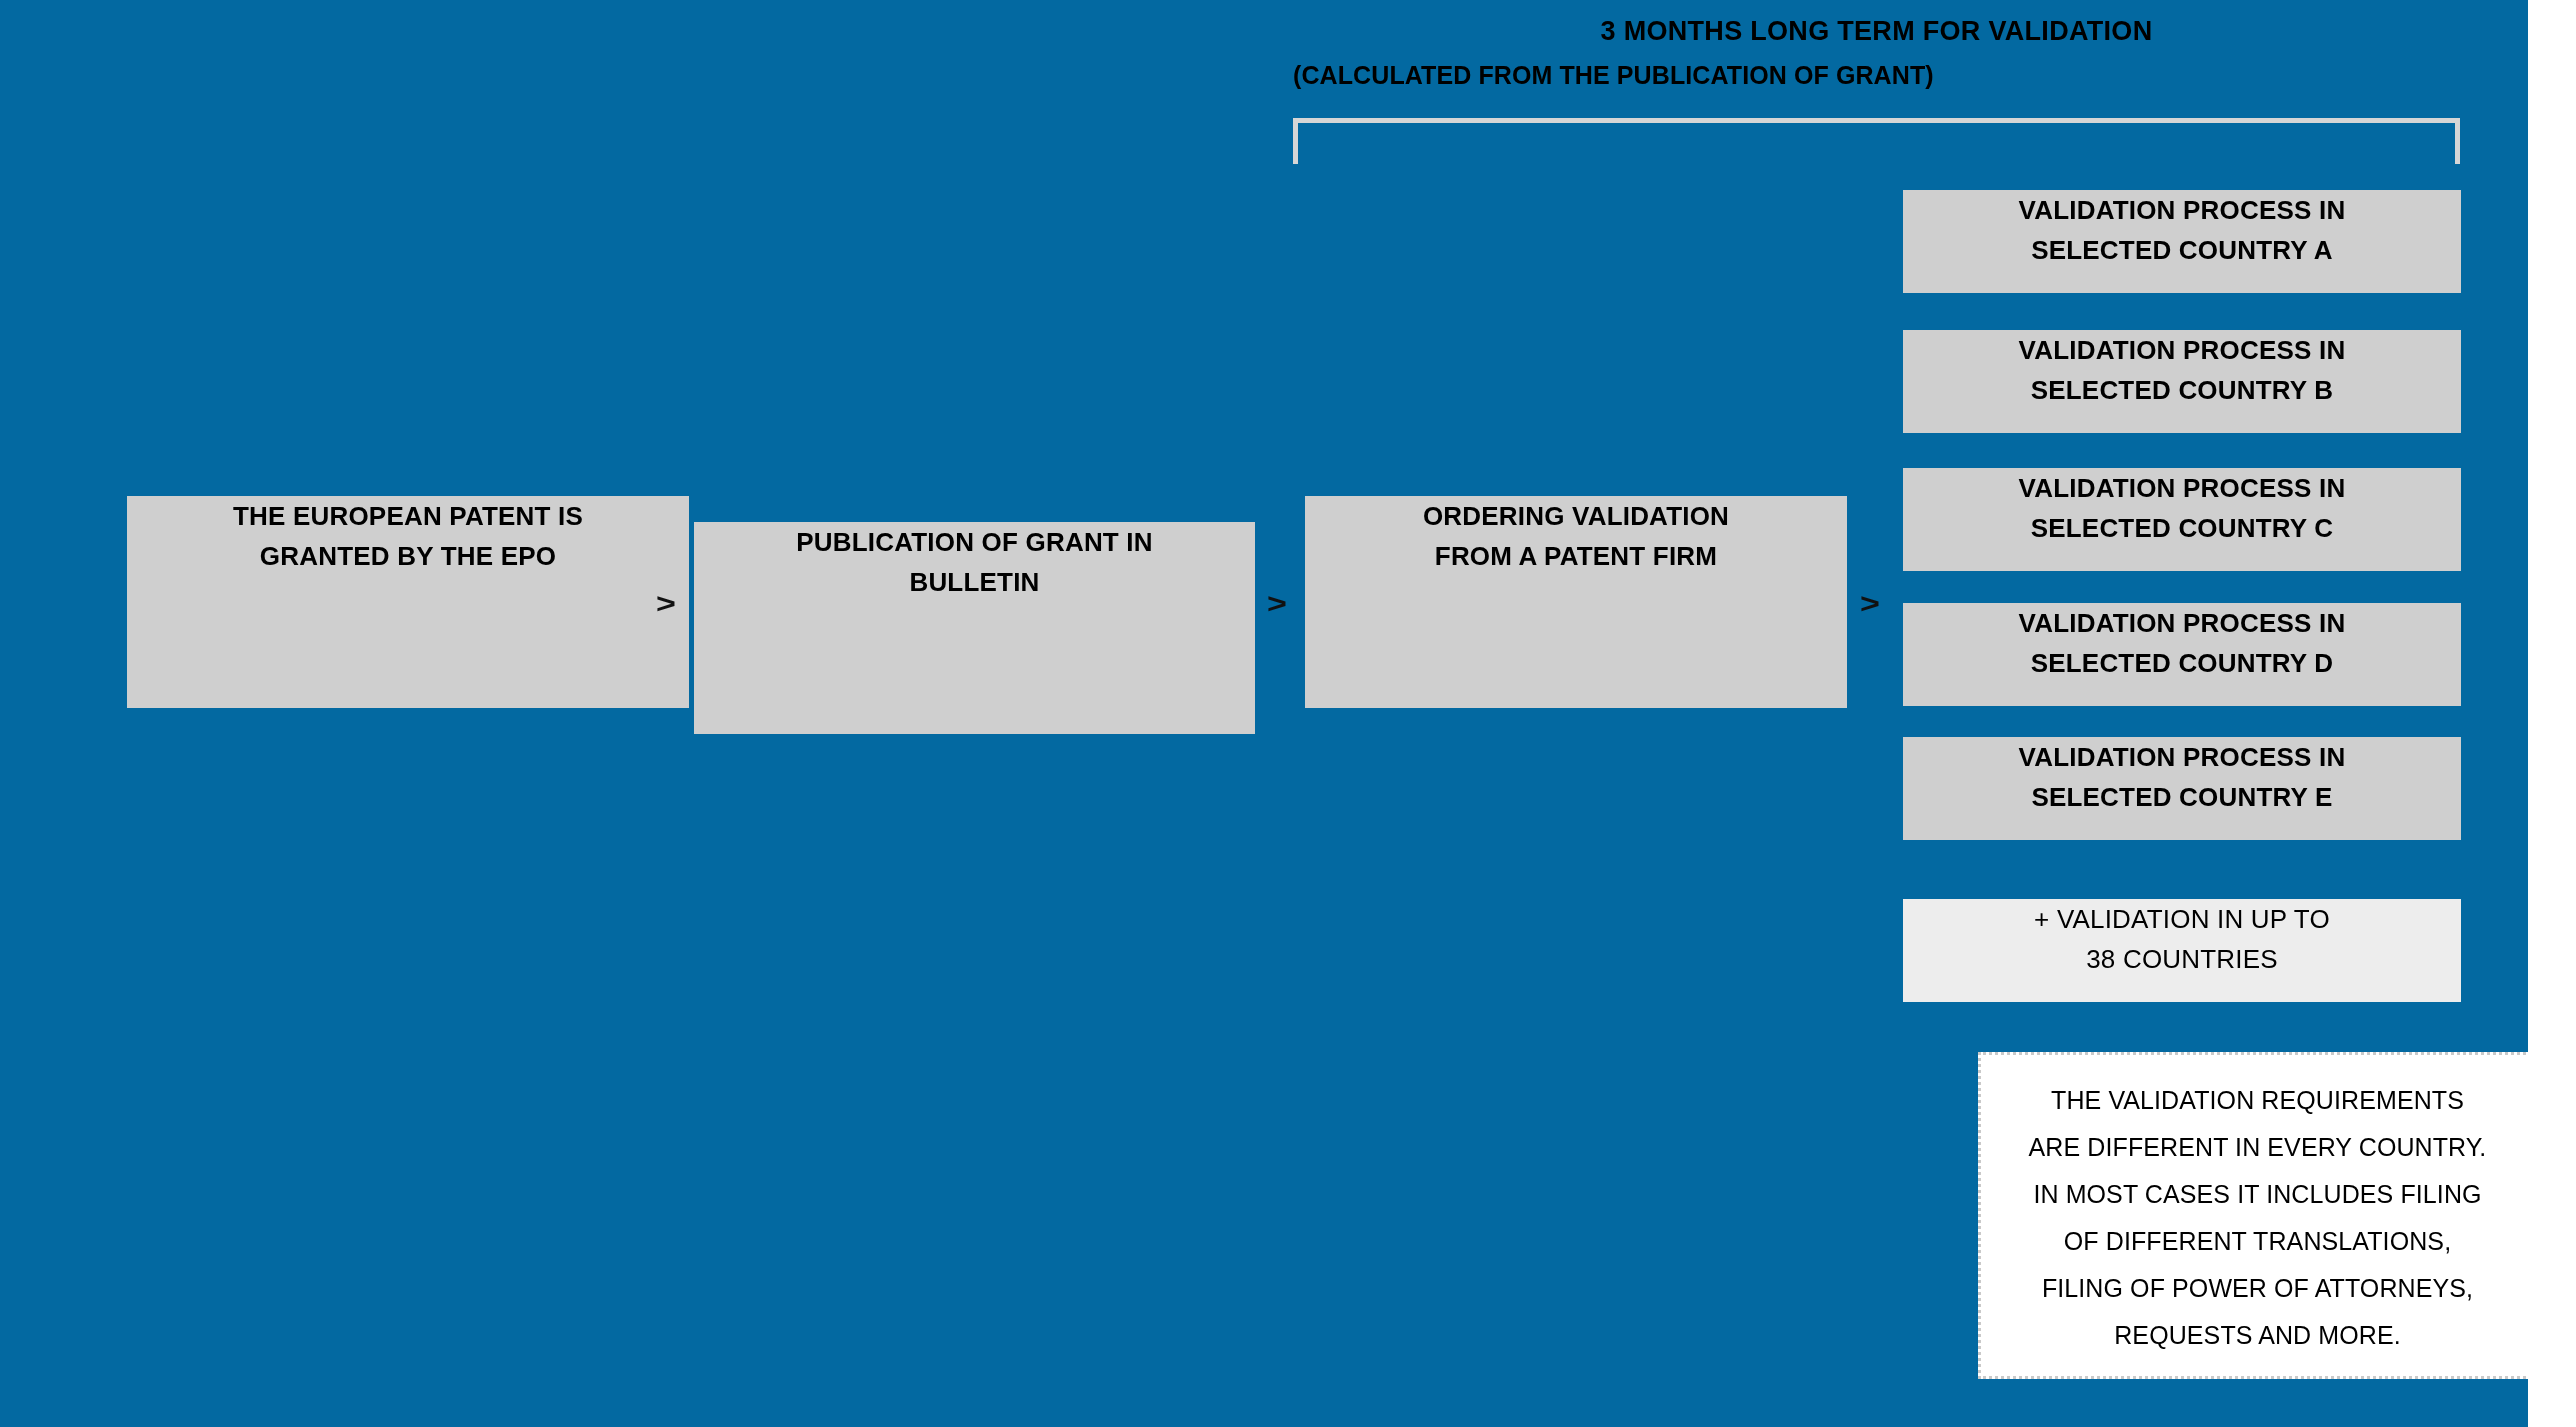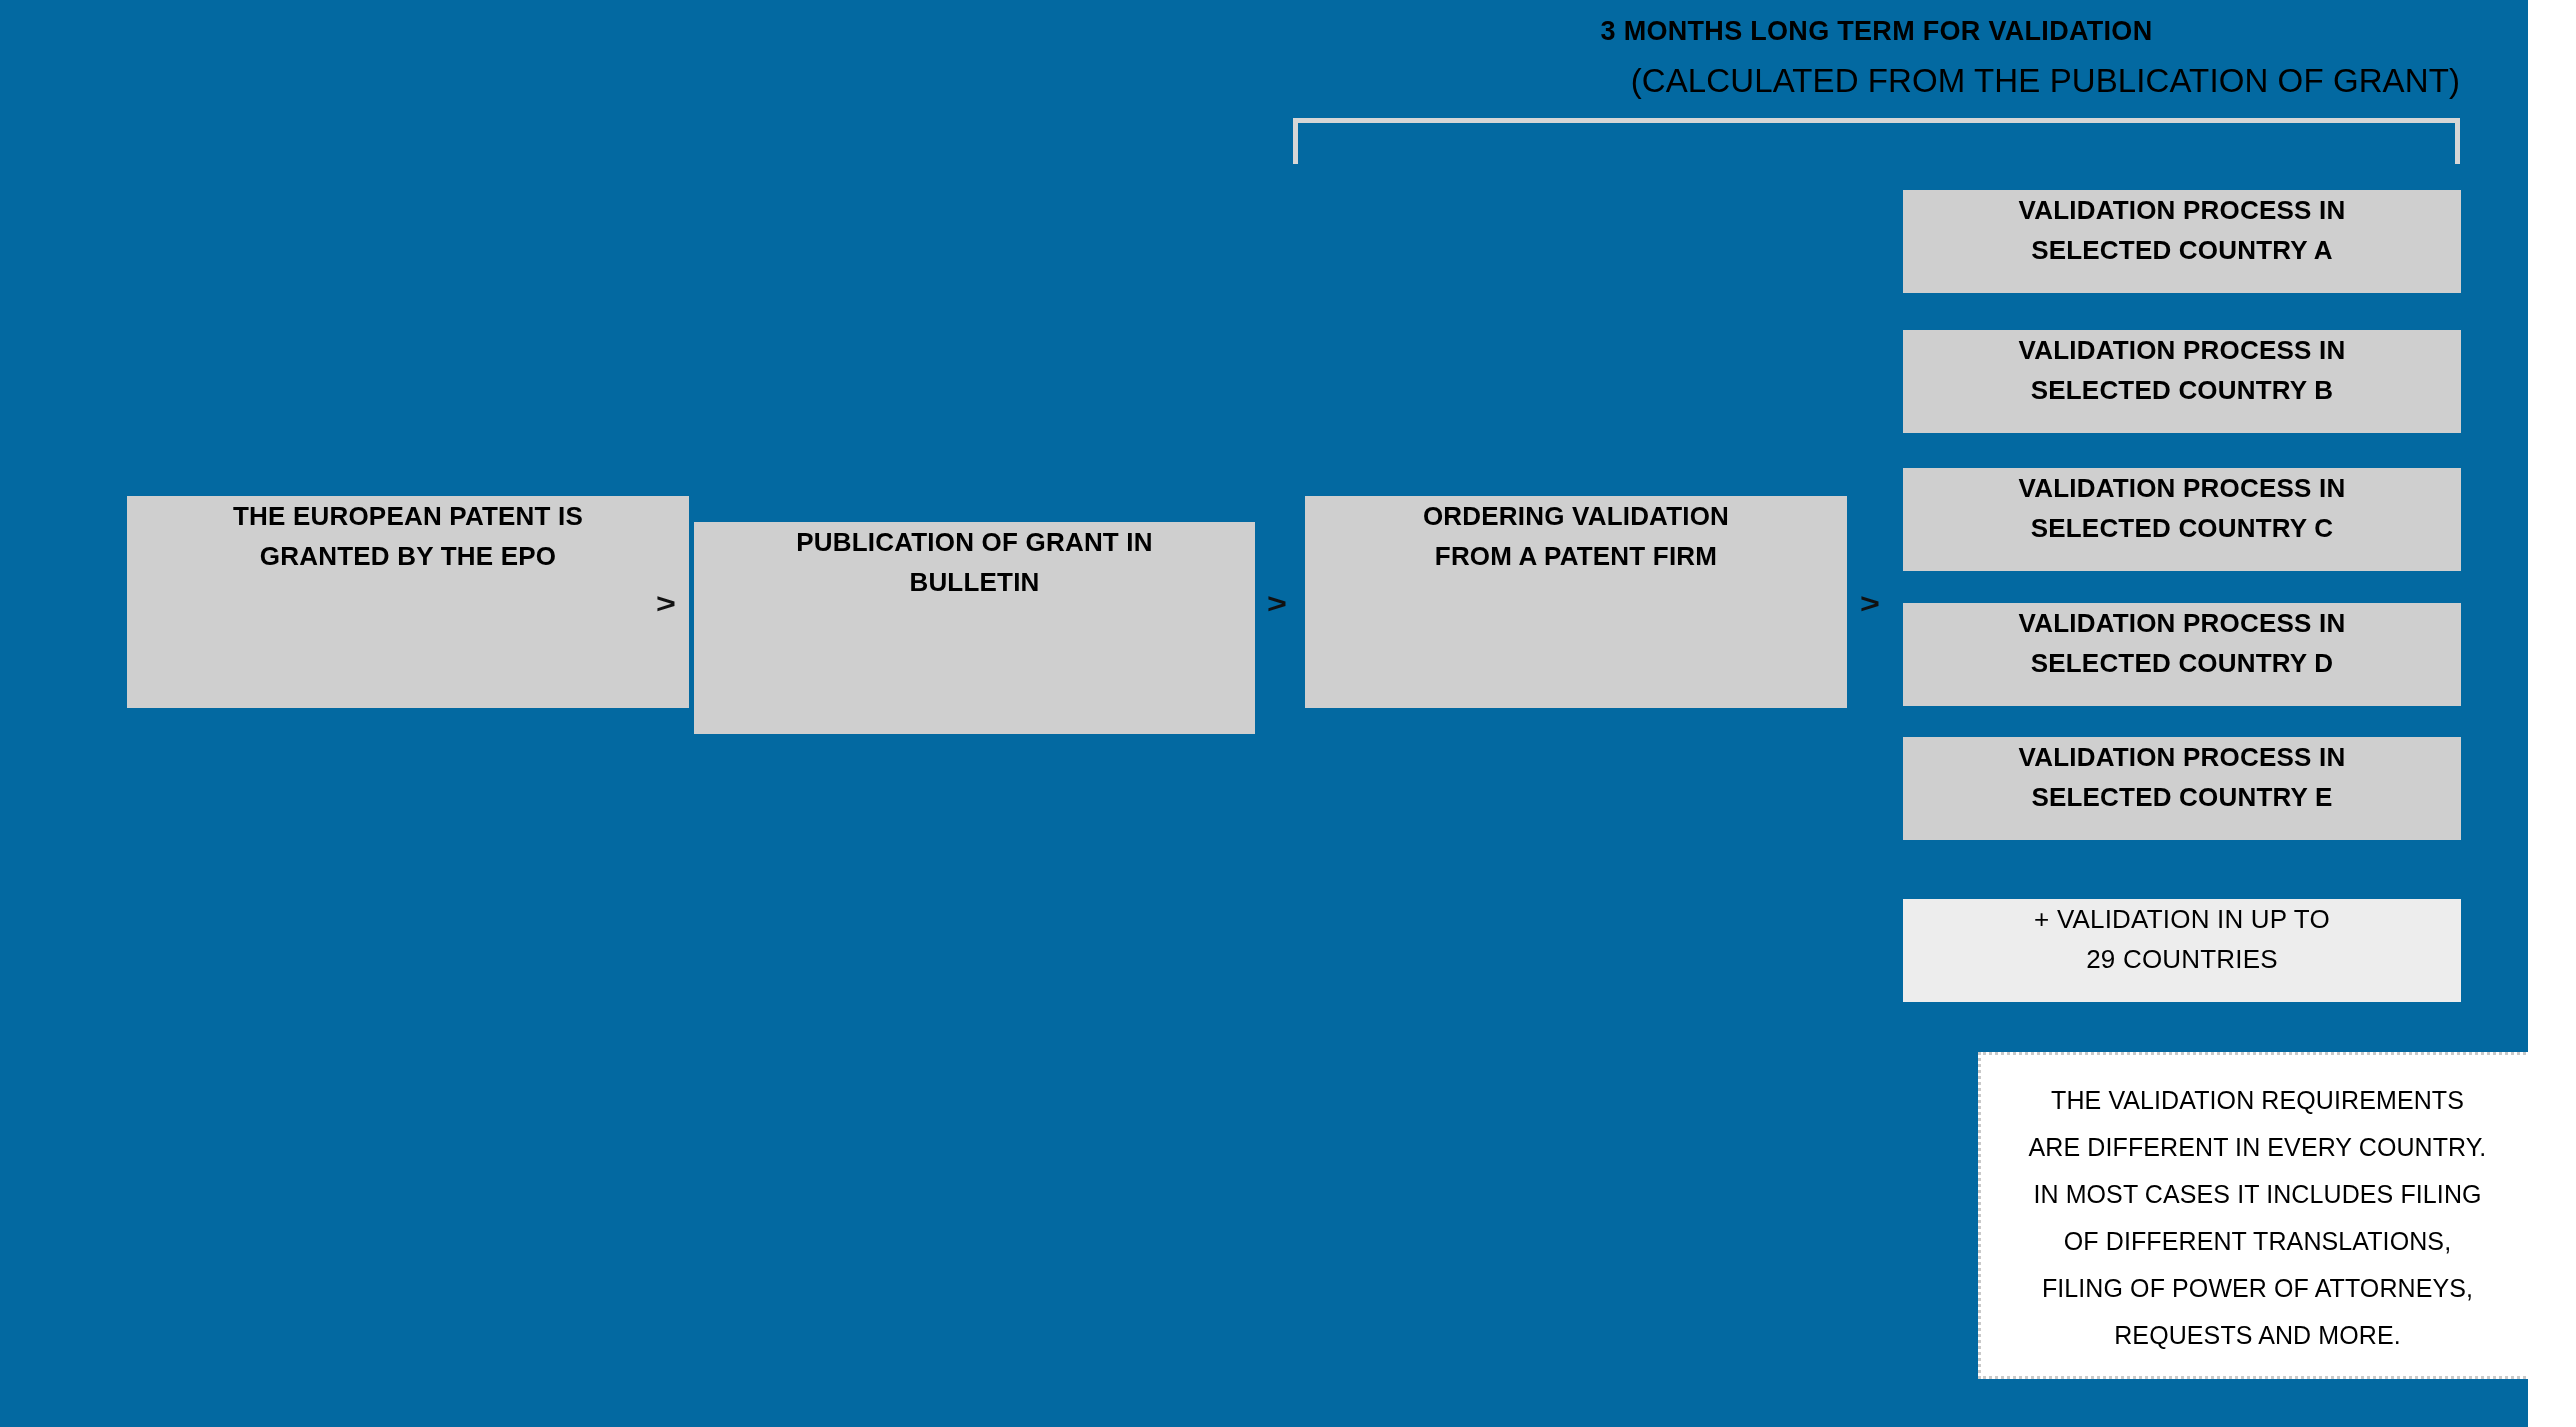--- a/index.html
+++ b/index.html
@@ -30,23 +30,23 @@
     font-weight: bold;
     letter-spacing: 0.3px;
     line-height: 1.25;
     white-space: nowrap;
   }
   .term-sub {
     position: absolute;
     left: 1293px;
     top: 60px;
     width: 1167px;
-    text-align: right;
-    font-size: 33px;
-    font-weight: normal;
+    text-align: left;
+    font-size: 25px;
+    font-weight: bold;
     letter-spacing: 0.1px;
     line-height: 1.25;
     white-space: nowrap;
   }
 
   
   .bracket {
     position: absolute;
     left: 1293px;
     top: 118px;
@@ -180,21 +180,21 @@
 SELECTED COUNTRY D</span>
   </div>
 
   <div class="box val-box val-e">
     <span class="box-text">VALIDATION PROCESS IN
 SELECTED COUNTRY E</span>
   </div>
 
   <div class="box light val-box val-extra">
     <span class="box-text">+ VALIDATION IN UP TO
-29 COUNTRIES</span>
+38 COUNTRIES</span>
   </div>
 
   <div class="note">THE VALIDATION REQUIREMENTS
 ARE DIFFERENT IN EVERY COUNTRY.
 IN MOST CASES IT INCLUDES FILING
 OF DIFFERENT TRANSLATIONS,
 FILING OF POWER OF ATTORNEYS,
 REQUESTS AND MORE.</div>
 
 </div>

